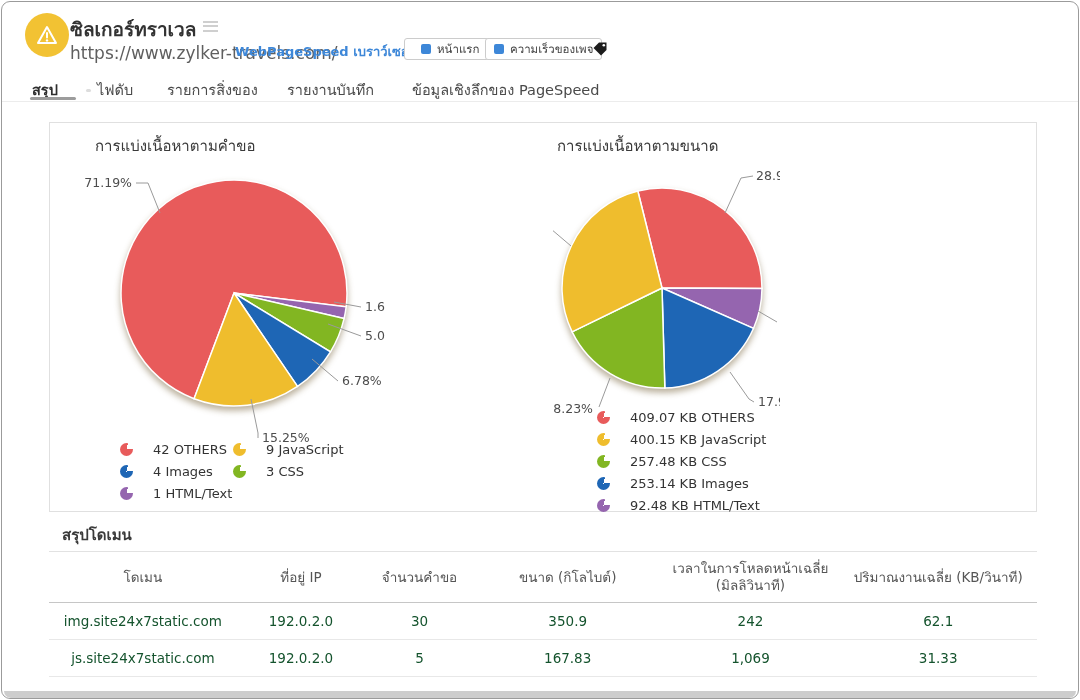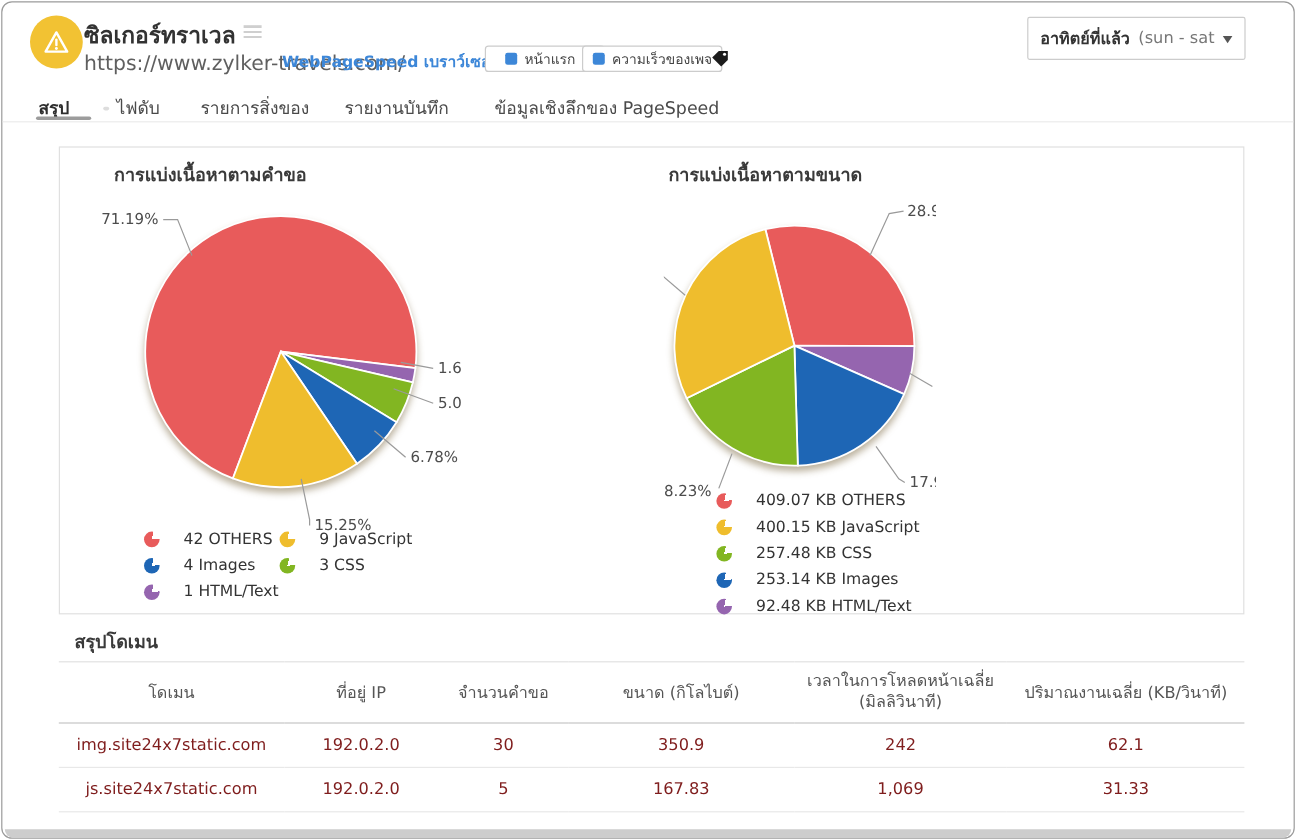--- a/index.html
+++ b/index.html
@@ -32,21 +32,21 @@
   
   .tabs-line { position:absolute; left:0; top:99px; width:100%; border-top:1px solid #ececec; }
   .tab { position:absolute; top:76px; font-size:14.5px; color:#4a4a4a; cursor:pointer; }
   .tab.active { font-weight:bold; color:#2e2e2e; }
   .tab-underline { position:absolute; left:28px; top:95px; width:46px; height:3px; background:#9c9c9c; border-radius:2px; }
   .tab-dot { position:absolute; left:84px; top:87px; width:5px; height:3px; background:#ddd; border-radius:2px; }
 
   
   .panel { position:absolute; left:47px; top:120px; width:988px; height:390px;
            border:1px solid #e0e0e0; background:#fff; }
-  .chart-title { position:absolute; font-size:15px; font-weight:bold; color:#3a3a3a; }
+  .chart-title { position:absolute; font-size:15px; font-weight:normal; color:#3a3a3a; }
   .ct1 { left:45px; top:11px; }
   .ct2 { left:507px; top:11px; }
   .svgbox { position:absolute; overflow:hidden; }
   .box1 { left:12px;  top:28px; width:323px; height:334px; }
   .box2 { left:503px; top:28px; width:227px; height:340px; }
   .pie-g { filter:drop-shadow(0px 4px 3px rgba(85,60,10,0.40)); }
   .callout-line { stroke:#9a9a9a; stroke-width:1; fill:none; }
   .callout-text { font-size:12.5px; fill:#4d4d4d; font-family:"DejaVu Sans","Liberation Sans",sans-serif; }
 
   .legend { position:absolute; display:grid; row-gap:6px; }
@@ -54,21 +54,21 @@
   .legend2 { left:547px; top:286px; grid-template-columns:200px; }
   .li { display:flex; align-items:center; gap:20px; height:16px; }
   .pieicon { width:13px; height:13px; border-radius:50%; flex:none; }
   .li span.lbl { font-size:13px; color:#333; white-space:nowrap; }
 
   
   .table-title { position:absolute; left:60px; top:521px; font-size:15px; font-weight:bold; color:#3a3a3a; }
   .dtable { position:absolute; left:47px; top:549px; width:988px; border-collapse:collapse; }
   .dtable th { font-size:13.5px; color:#555; font-weight:normal; padding:8px 6px; border-top:1px solid #e2e2e2;
                border-bottom:1px solid #c6c6c6; vertical-align:middle; }
-  .dtable td { font-size:13.5px; color:#7f1d1d; padding:10px 6px; border-bottom:1px solid #e8e8e8; }
+  .dtable td { font-size:13.5px; color:#14532d; padding:10px 6px; border-bottom:1px solid #e8e8e8; }
   .dtable th.l, .dtable td.l { text-align:center;margin-left:27px; }
   .dtable th.c, .dtable td.c { text-align:center; }
   .dtable th.two { white-space:pre-line; line-height:1.25; }
   .col1{width:19%} .col2{width:13%} .col3{width:11%} .col4{width:19%} .col5{width:18%} .col6{width:20%}
 
   .hscrollbar { position:absolute; left:2px; right:2px; bottom:0; height:7px; background:#cdcdcd;
                 border-radius:0 0 8px 8px; }
 </style>
 </head>
 <body>
@@ -94,25 +94,20 @@
   <div class="badge badge-speed">
     <span class="sq"></span>
     <span>ความเร็วของเพจ</span>
   </div>
 
   <svg class="tag-ic" width="16" height="16" viewBox="0 0 16 16">
     <path d="M1.5 7 L7 1.5 H14.5 V9 L9 14.5 Z" fill="#1c1c1c"></path>
     <circle cx="11.8" cy="4.2" r="1.3" fill="#fff"></circle>
   </svg>
 
-  <div class="daterange">
-    <span class="b">อาทิตย์ที่แล้ว</span>
-    <span class="s">(sun - sat</span>
-    <span class="caret"></span>
-  </div>
 
   <div class="tab active" style="left:30px">สรุป</div>
   <div class="tab-dot"></div>
   <div class="tab" style="left:95px">ไฟดับ</div>
   <div class="tab" style="left:165px">รายการสิ่งของ</div>
   <div class="tab" style="left:285px">รายงานบันทึก</div>
   <div class="tab" style="left:410px">ข้อมูลเชิงลึกของ PageSpeed</div>
   <div class="tab-underline"></div>
   <div class="tabs-line"></div>
 

